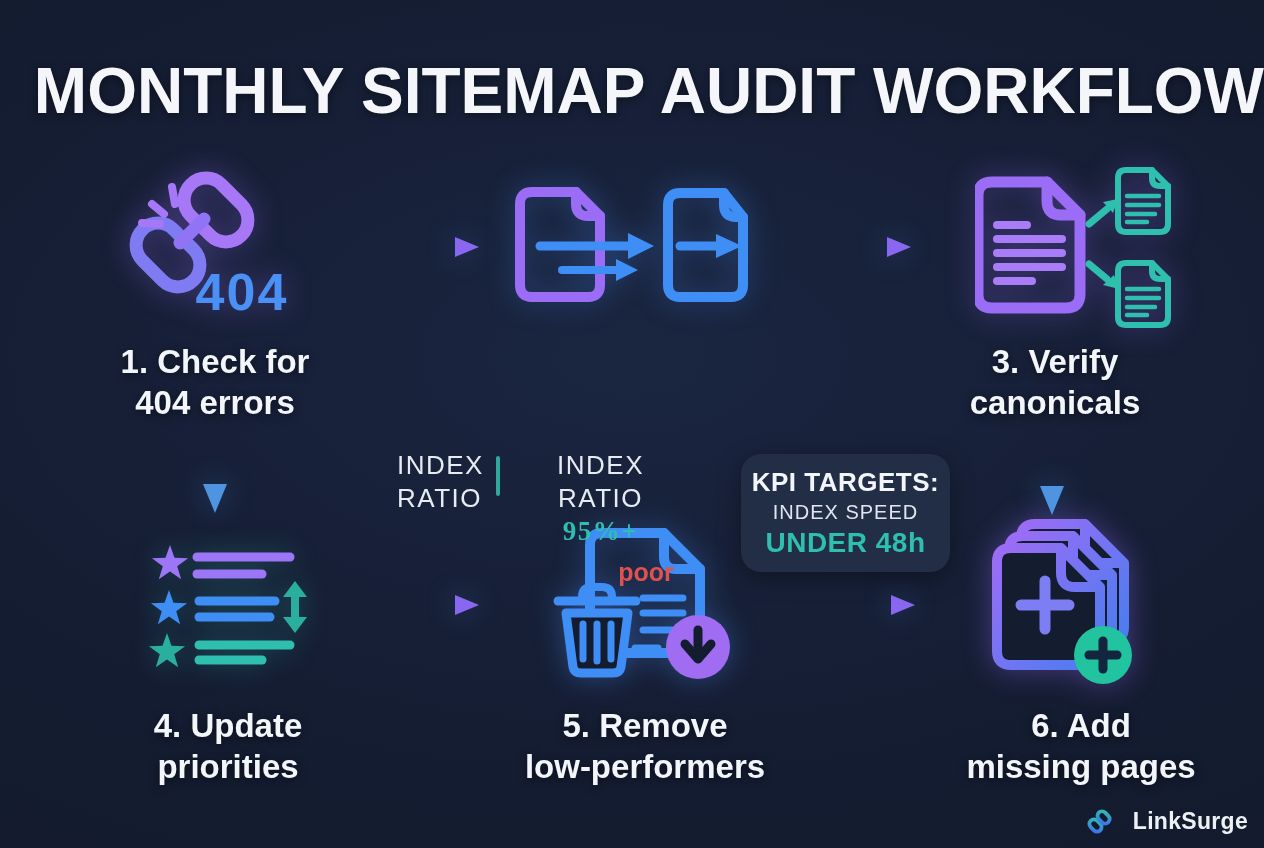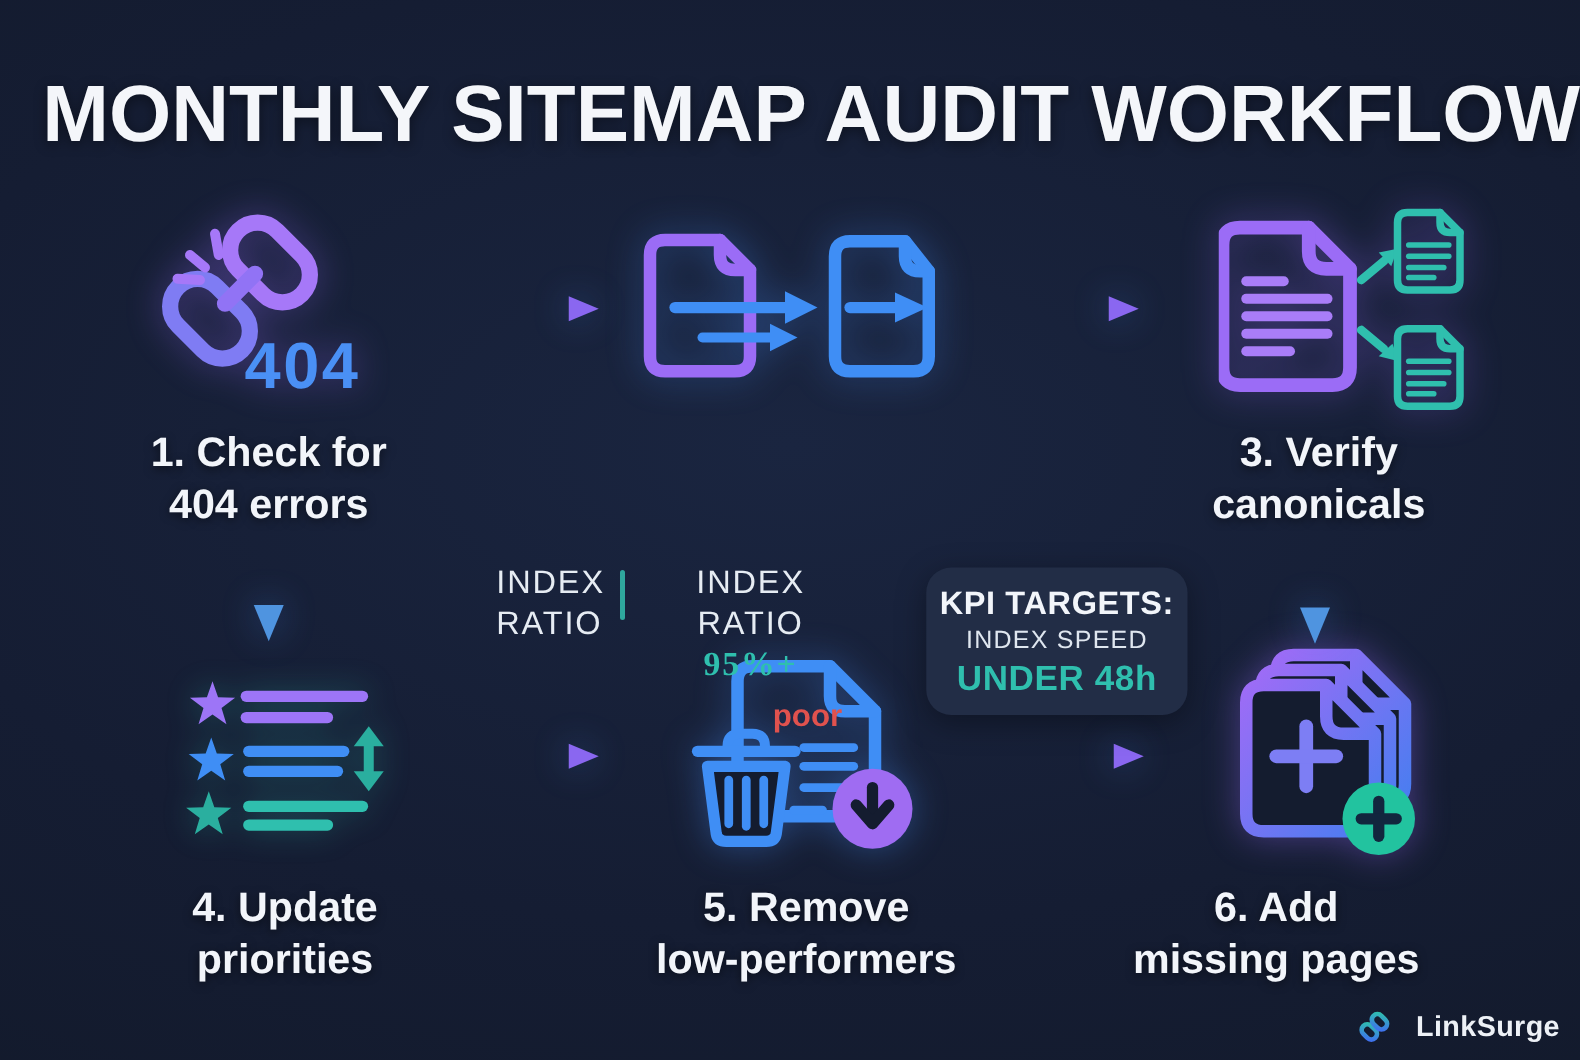--- a/index.html
+++ b/index.html
@@ -282,21 +282,21 @@
     <span>canonicals</span>
   </div>
   <div class="step-label" style="left:63px;top:705px">
     <span>4. Update</span>
     <span>priorities</span>
   </div>
   <div class="step-label" style="left:480px;top:705px">
     <span>5. Remove</span>
     <span>low-performers</span>
   </div>
-  <div class="step-label" style="left:856px;top:705px">
+  <div class="step-label" style="left:916px;top:705px">
     <span>6. Add</span>
     <span>missing pages</span>
   </div>
 
   <div class="metric" style="left:397px;top:449px;text-align:left">
     <span style="display:block">INDEX</span>
     <span style="display:block">RATIO</span>
   </div>
   <div class="metric-divider" style="left:496px;top:456px"></div>
   <div class="metric" style="left:518px;top:449px;width:165px;text-align:center">

